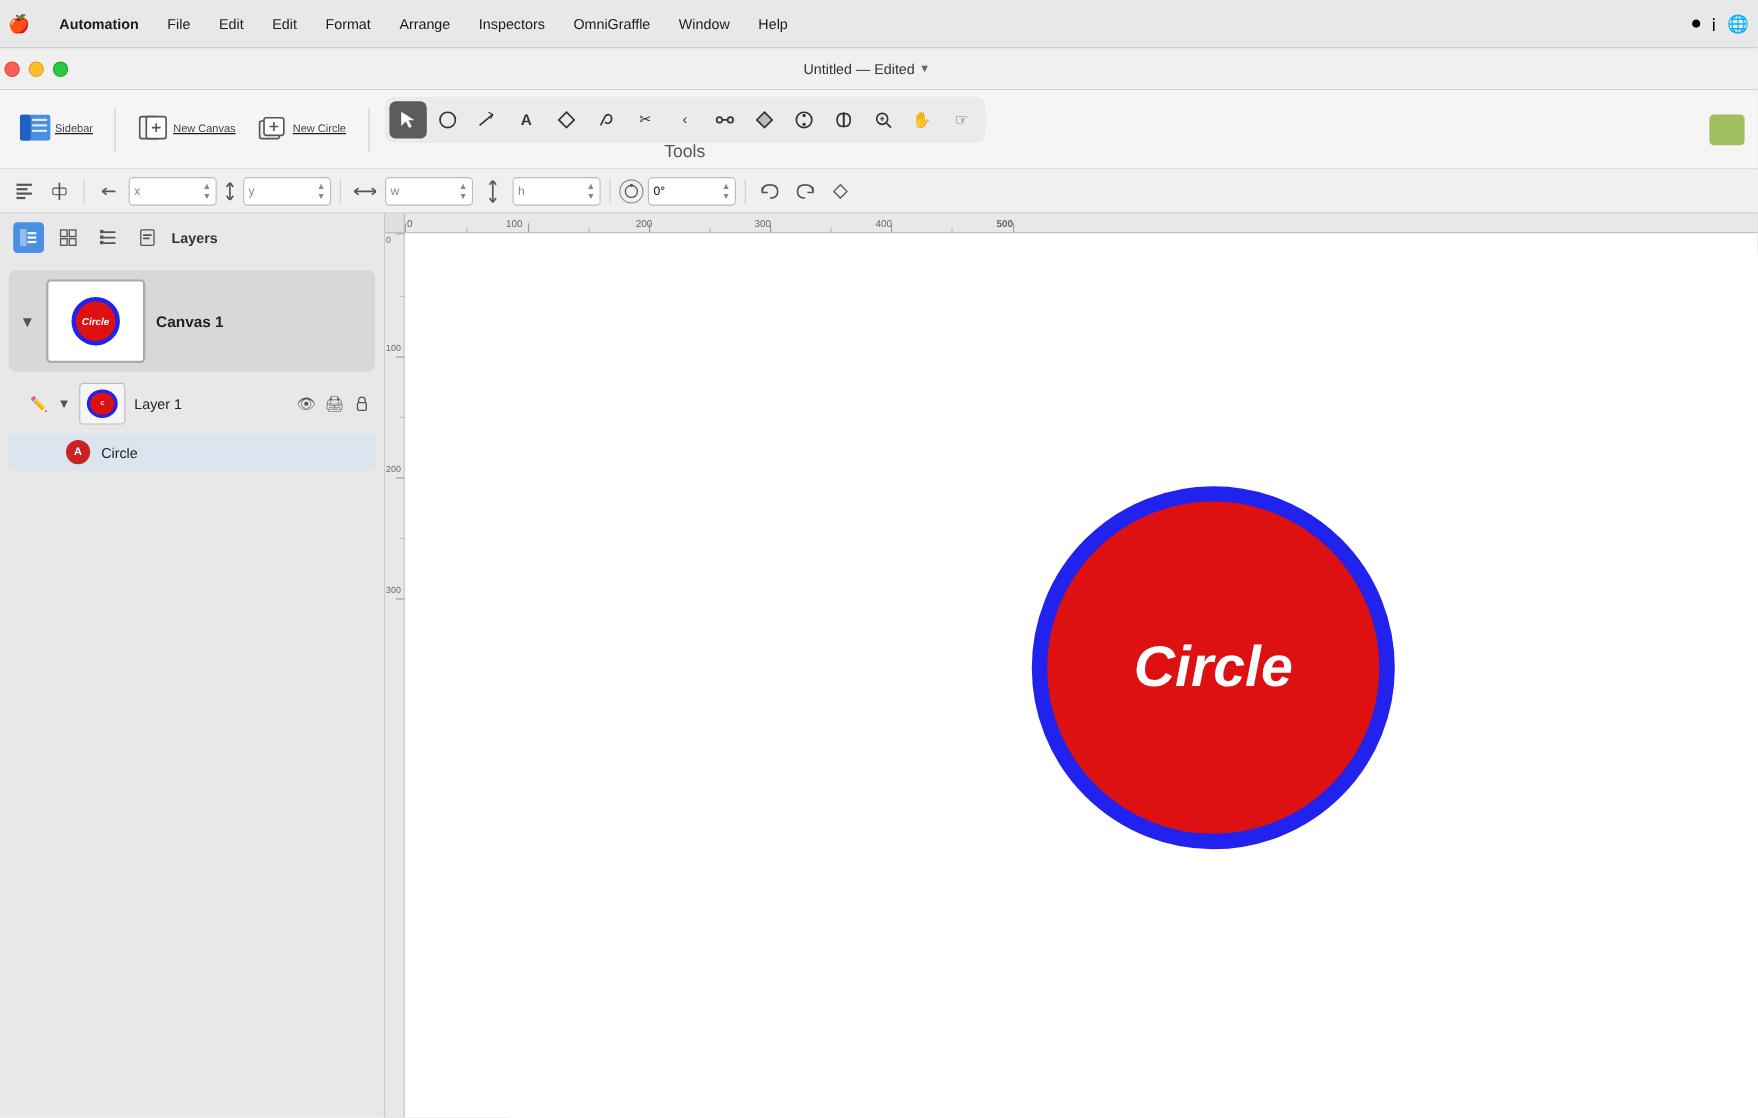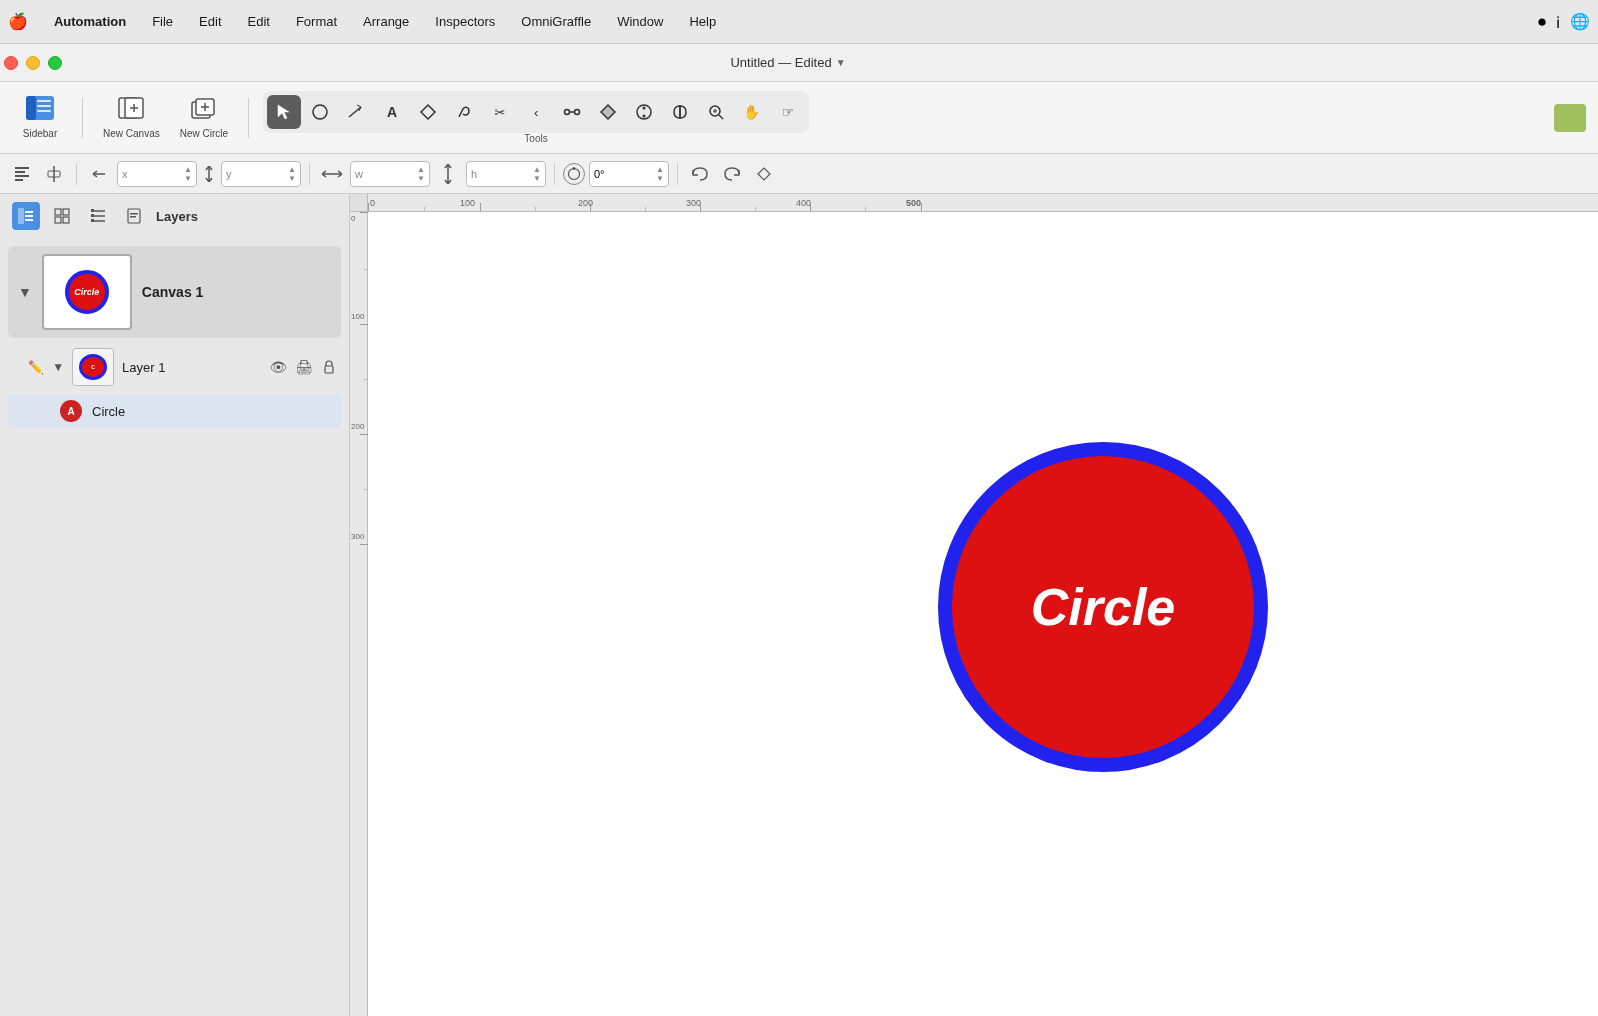--- a/index.html
+++ b/index.html
@@ -44,29 +44,30 @@
       height: 72px;
       background: #f5f5f5;
       display: flex;
       align-items: center;
       padding: 0 12px;
       gap: 8px;
       border-bottom: 1px solid #d0d0d0;
     }
     .toolbar-btn {
       display: flex;
-      flex-direction: column;
+      flex-direction: row;
       align-items: center;
       justify-content: center;
       min-width: 56px;
       height: 60px;
       cursor: pointer;
       border-radius: 6px;
       padding: 4px 6px;
       gap: 4px;
+      text-decoration: underline;
     }
     .toolbar-btn .tb-icon { font-size: 22px; line-height: 1; }
     .toolbar-btn .tb-label { font-size: 10px; color: #444; }
     .toolbar-separator { width: 1px; height: 40px; background: #ccc; margin: 0 6px; }
     .tools-group {
       display: flex;
       align-items: center;
       gap: 2px;
       background: #ebebeb;
       border-radius: 8px;
@@ -77,21 +78,21 @@
       height: 34px;
       display: flex;
       align-items: center;
       justify-content: center;
       border-radius: 6px;
       cursor: pointer;
       font-size: 15px;
       color: #333;
     }
     .tool-btn.active { background: #5c5c5c; color: white; }
-    .tools-label { font-size: 10px; color: #555; margin: 0 8px; }
+    .tools-label { font-size: 16px; color: #555; margin: 0 8px; }
 
     
     #formatbar {
       width: 100%;
       height: 40px;
       background: #f0f0f0;
       display: flex;
       align-items: center;
       padding: 0 8px;
       gap: 4px;

